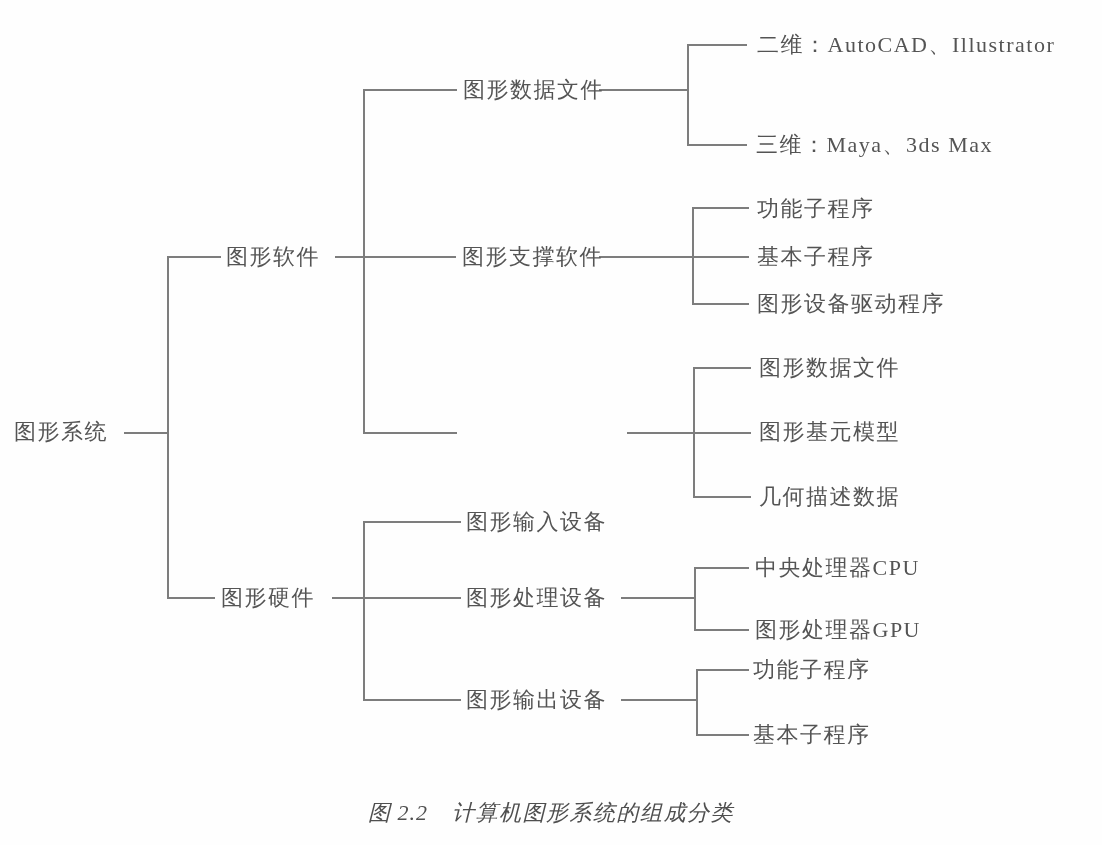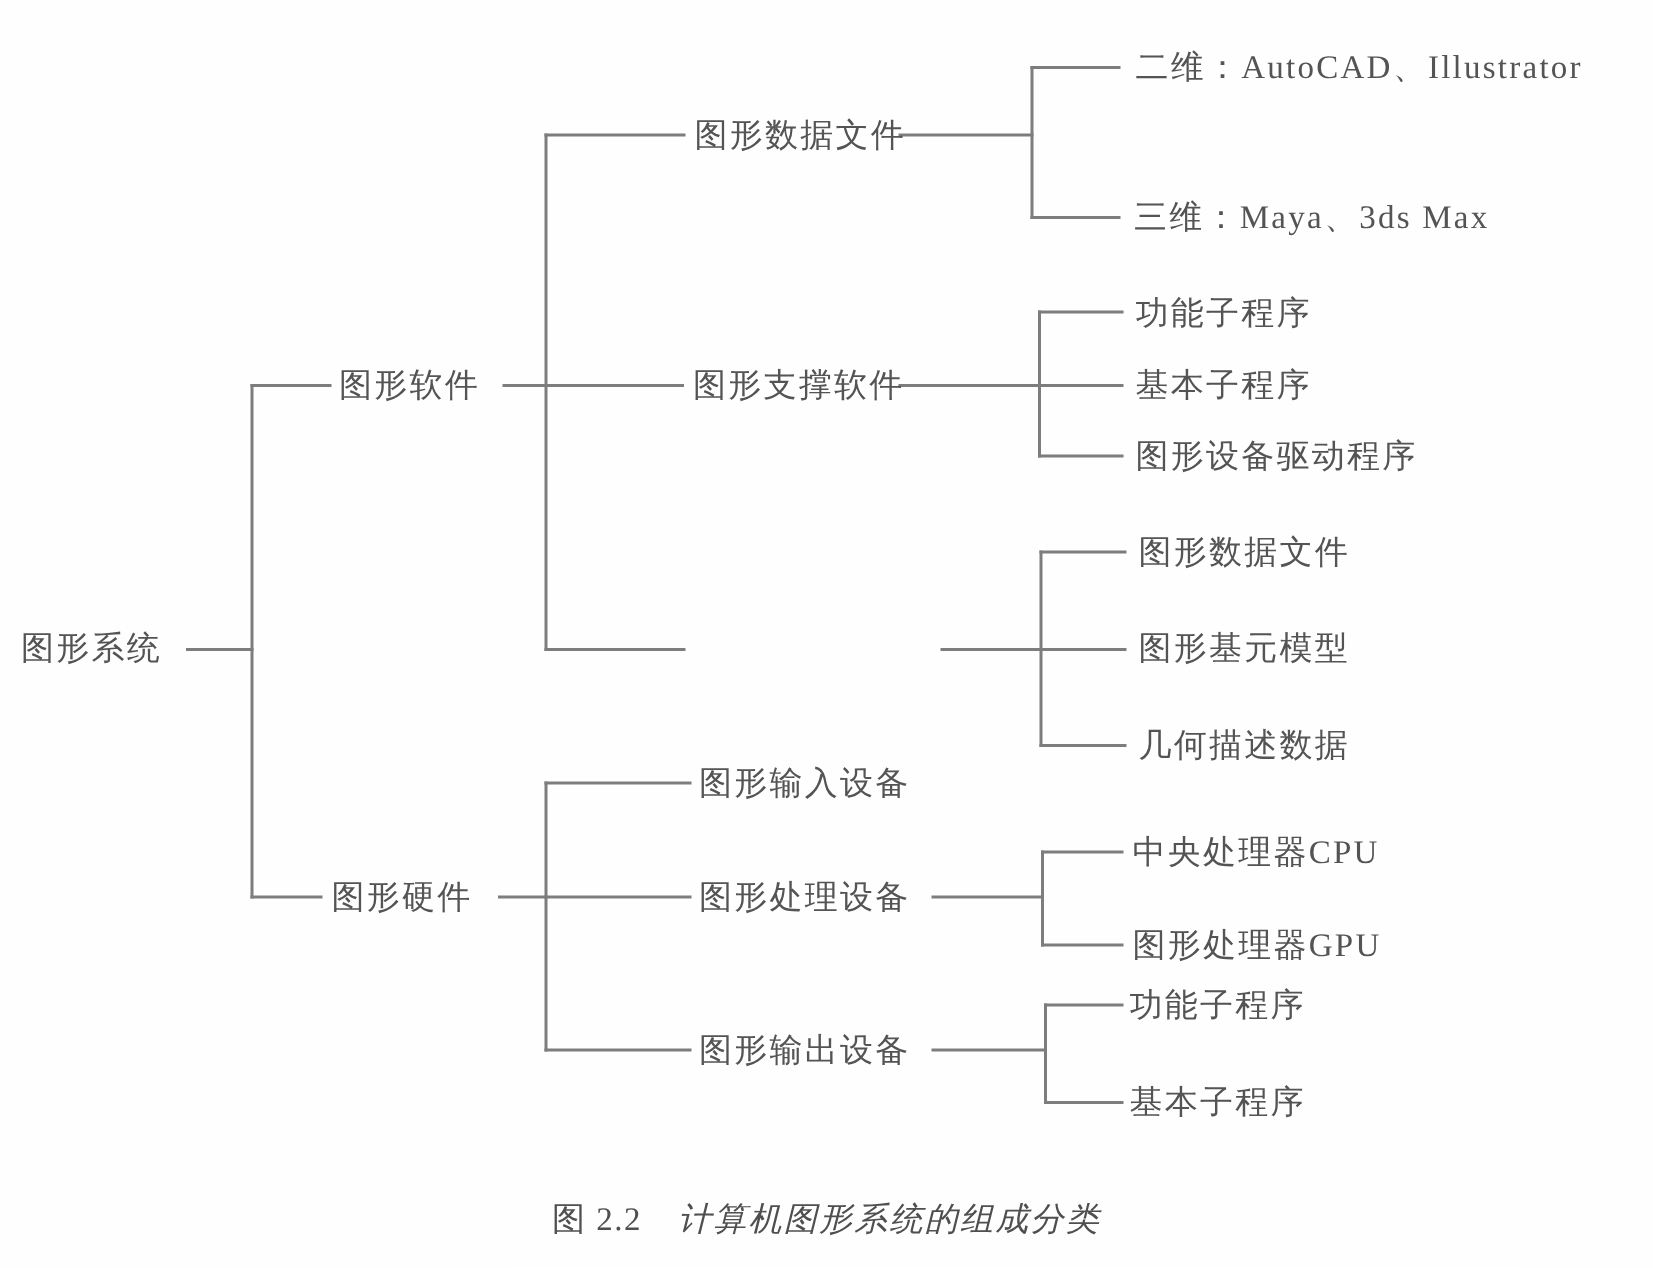--- a/index.html
+++ b/index.html
@@ -38,20 +38,21 @@
     top: 813px;
     transform: translateY(-50%);
     text-align: center;
     font-size: 22px;
     letter-spacing: 1px;
     color: #4f4f4f;
     white-space: nowrap;
   }
   .caption .fig-label {
     margin-right: 24px;
+    font-style: italic;
   }
   .caption .fig-title {
     letter-spacing: 1.5px;
     font-style: italic;
   }
 </style>
 </head>
 <body>
 
 <div class="page">

